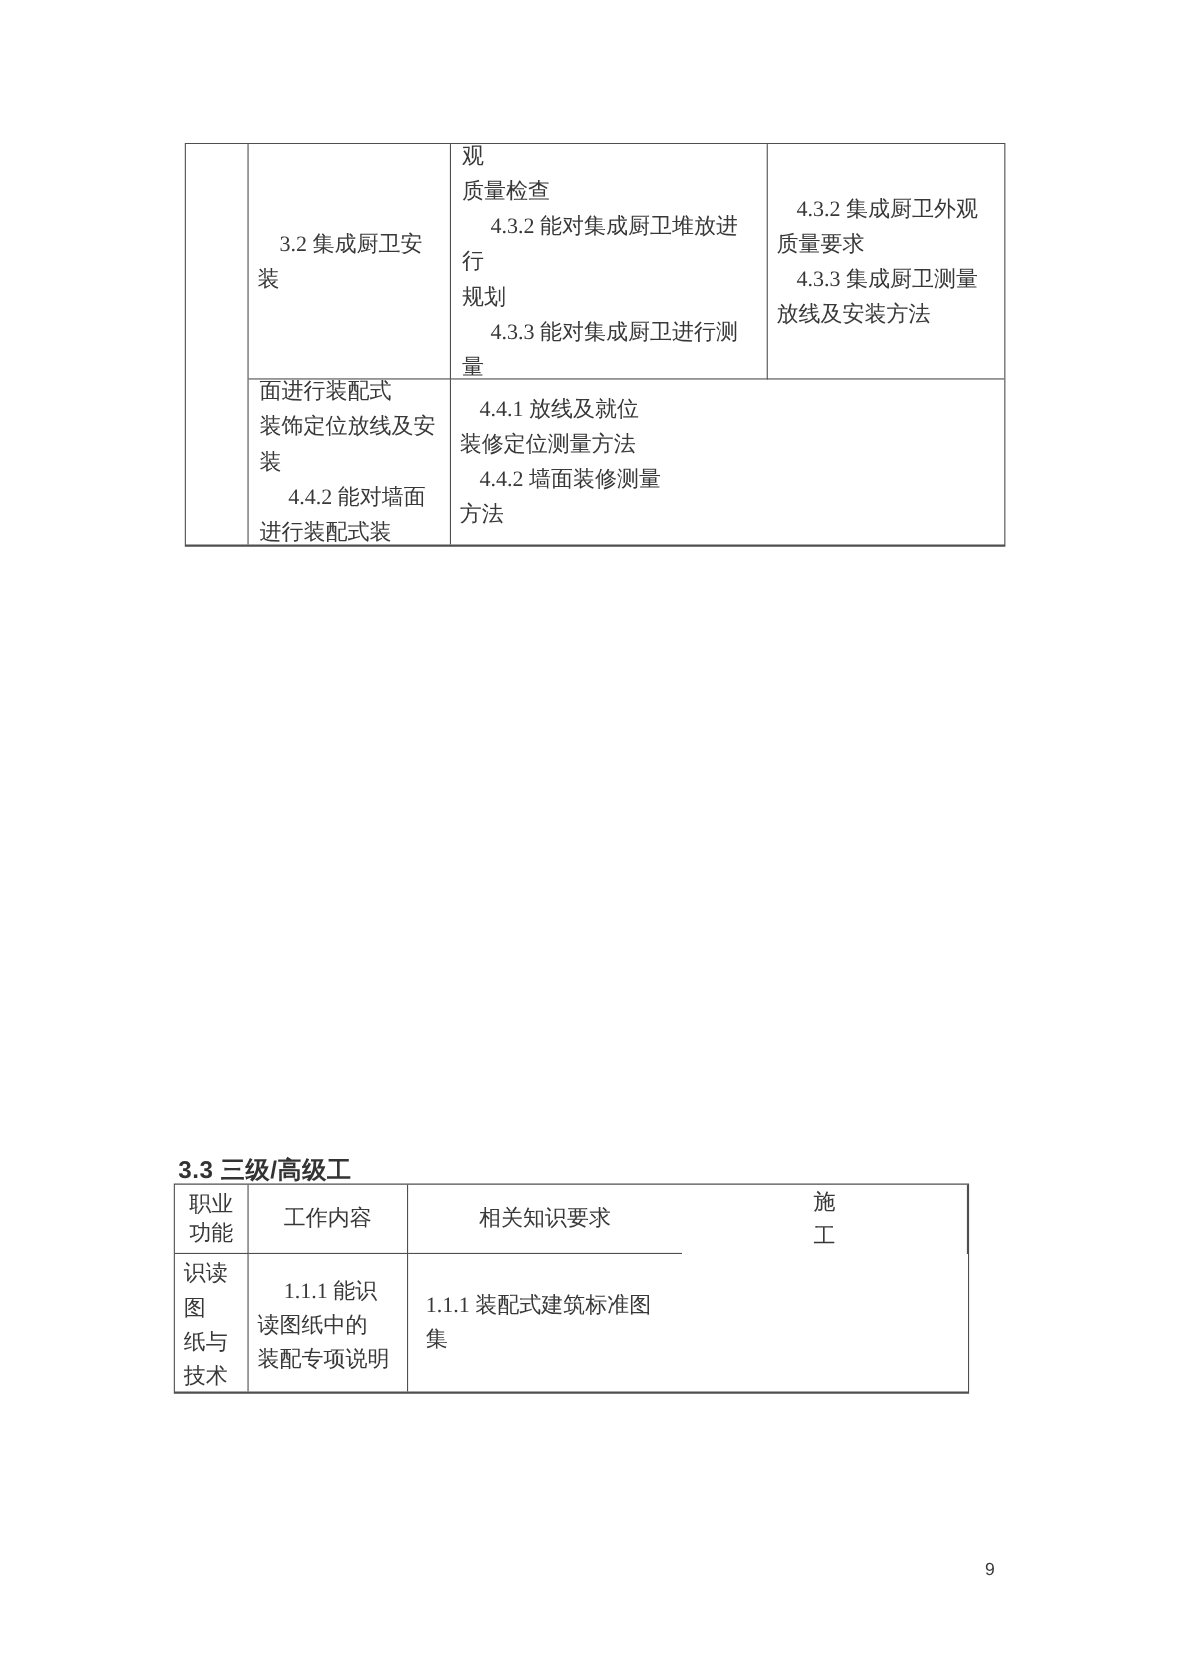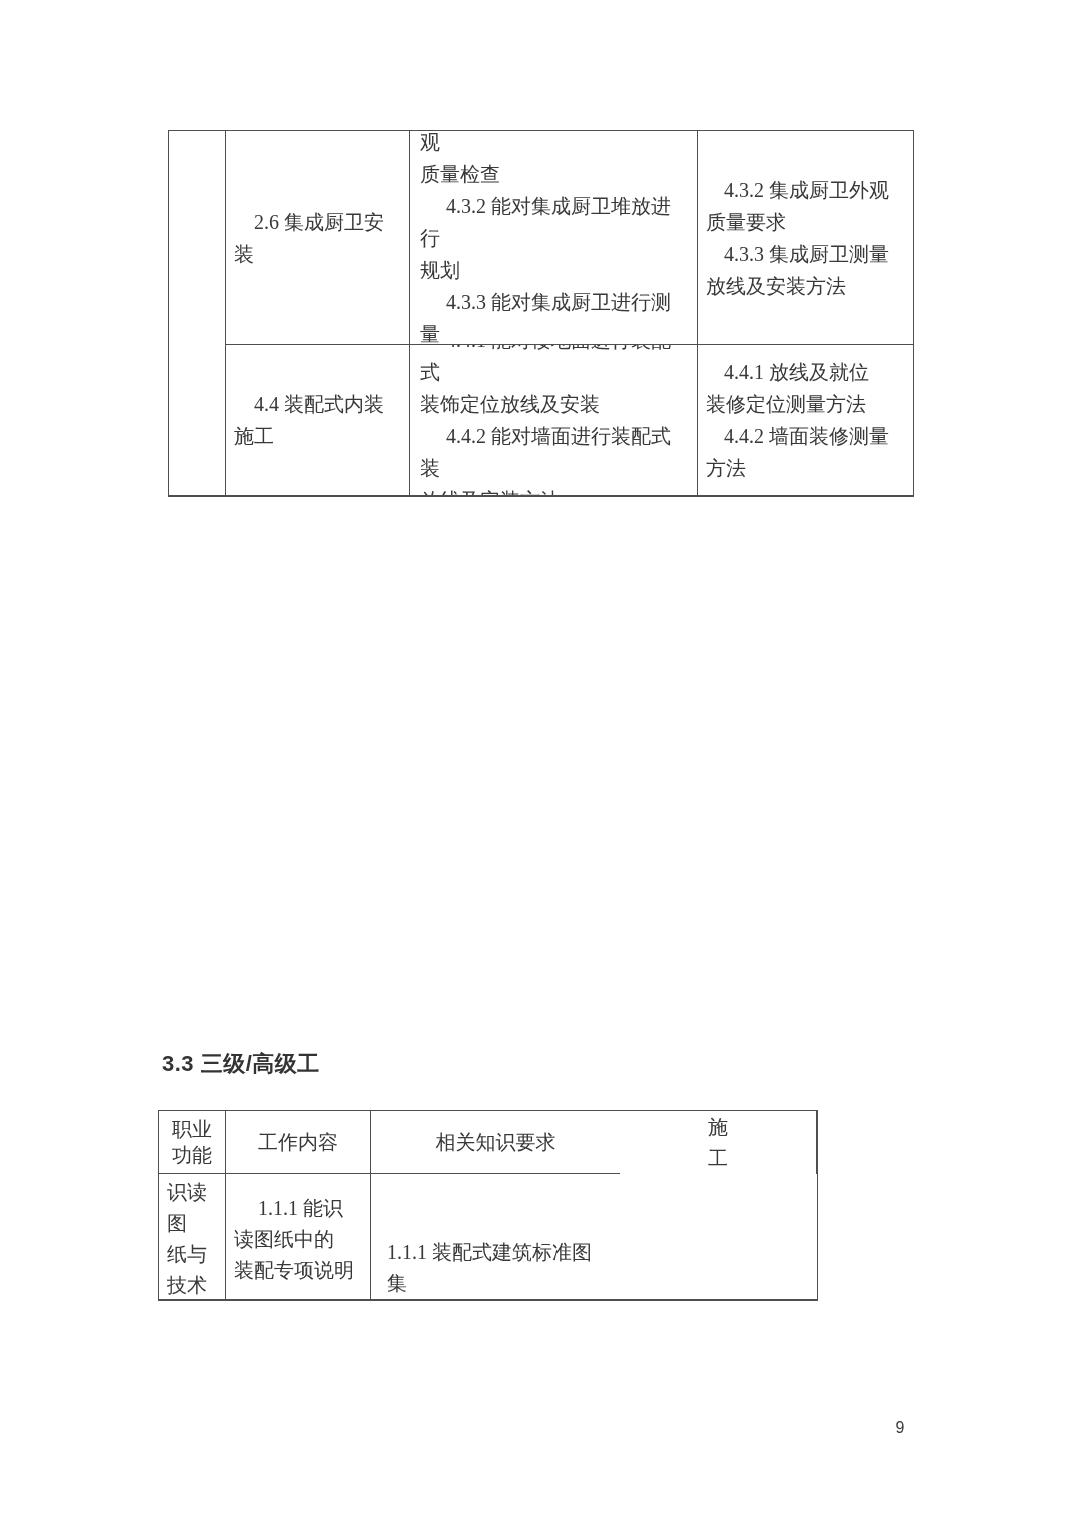--- a/index.html
+++ b/index.html
@@ -67,40 +67,39 @@
     font-weight:bold;
     font-size:22px;
     line-height:26px;
     color:#333333;
     letter-spacing:0.5px;
   }
 
   
   .lower{
     left:158px;top:1076px;
-    width:660px;height:191px;
+    width:723px;height:191px;
     grid-template-columns:67px 145px 249px 1fr;
     grid-template-rows:63px 1fr;
-    margin-top:34px;
   }
   .hd{
     align-items:center;
     justify-content:center;
     text-align:center;
   }
   .hd .para{line-height:26px;}
   .lower .body .para{line-height:31px;}
   .vfunc{
     align-items:center;
     justify-content:center;
     text-align:center;
   }
   .vfunc .para{line-height:27px;}
   .ind24 .para{text-indent:24px;}
-  .padk{padding:0 12px 0 16px;justify-content:flex-end;}
+  .padk{padding:0 12px 0 16px;}
   .ptop{padding-top:5px;}
 
   
   .page-number{
     position:absolute;
     left:885px;top:1419px;
     width:30px;
     text-align:center;
     font-family:var(--sans);
     font-size:16px;
@@ -110,42 +109,38 @@
 </head>
 <body>
 
 <div class="page">
 
   <section class="tbl upper">
 
     <div class="cell func-cont br"></div>
 
     <div class="cell br bb pad8 ind20">
-      <p class="para">2.6 集成厨卫安
+      <p class="para">3.2 集成厨卫安
 装</p>
     </div>
     <div class="cell br bb pad10 ind26">
       <p class="para">4.3.1 能对集成厨卫进行外观
 质量检查</p>
       <p class="para">4.3.2 能对集成厨卫堆放进行
 规划</p>
       <p class="para">4.3.3 能对集成厨卫进行测量
 放线及就位</p>
     </div>
     <div class="cell bb pad8 ind18">
       <p class="para">4.3.2 集成厨卫外观
 质量要求</p>
       <p class="para">4.3.3 集成厨卫测量
 放线及安装方法</p>
     </div>
 
-    <div class="cell br pad8 ind20">
-      <p class="para">4.4 装配式内装
-施工</p>
-    </div>
     <div class="cell br pad10 ind26">
       <p class="para">4.4.1 能对楼地面进行装配式
 装饰定位放线及安装</p>
       <p class="para">4.4.2 能对墙面进行装配式装
 放线及安装方法</p>
     </div>
     <div class="cell pad8 ind18">
       <p class="para">4.4.1 放线及就位
 装修定位测量方法</p>
       <p class="para">4.4.2 墙面装修测量

